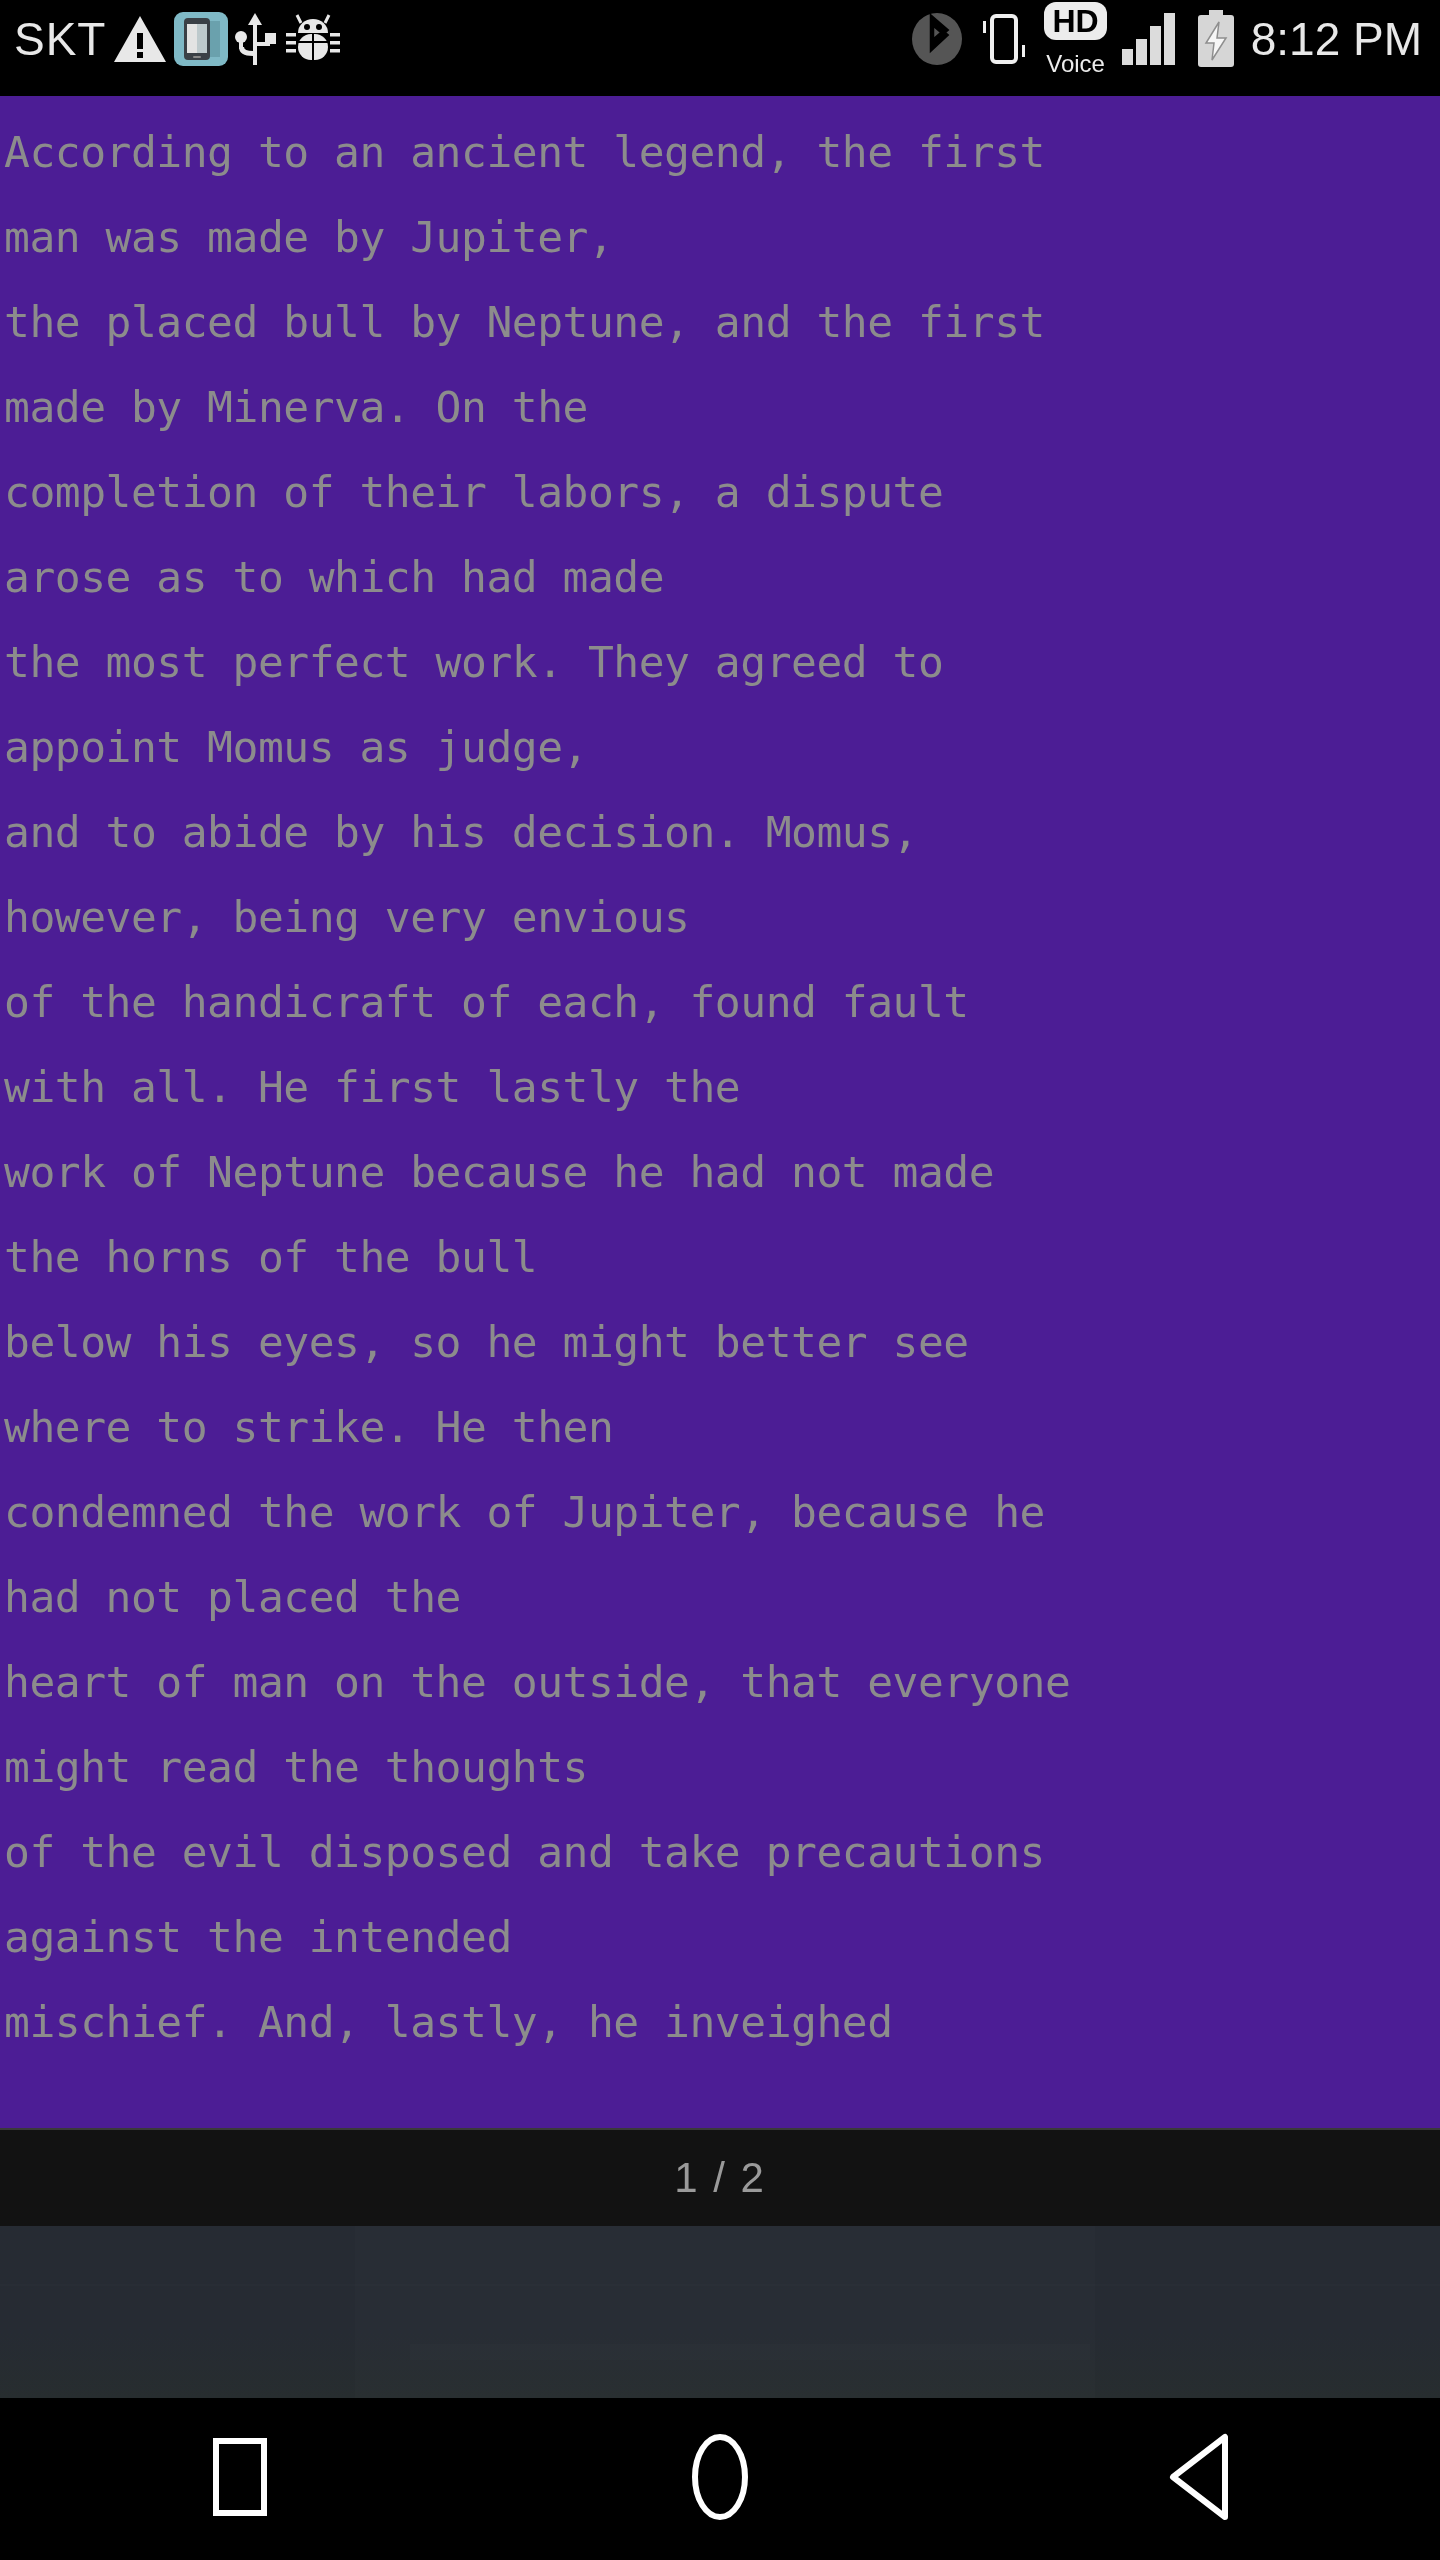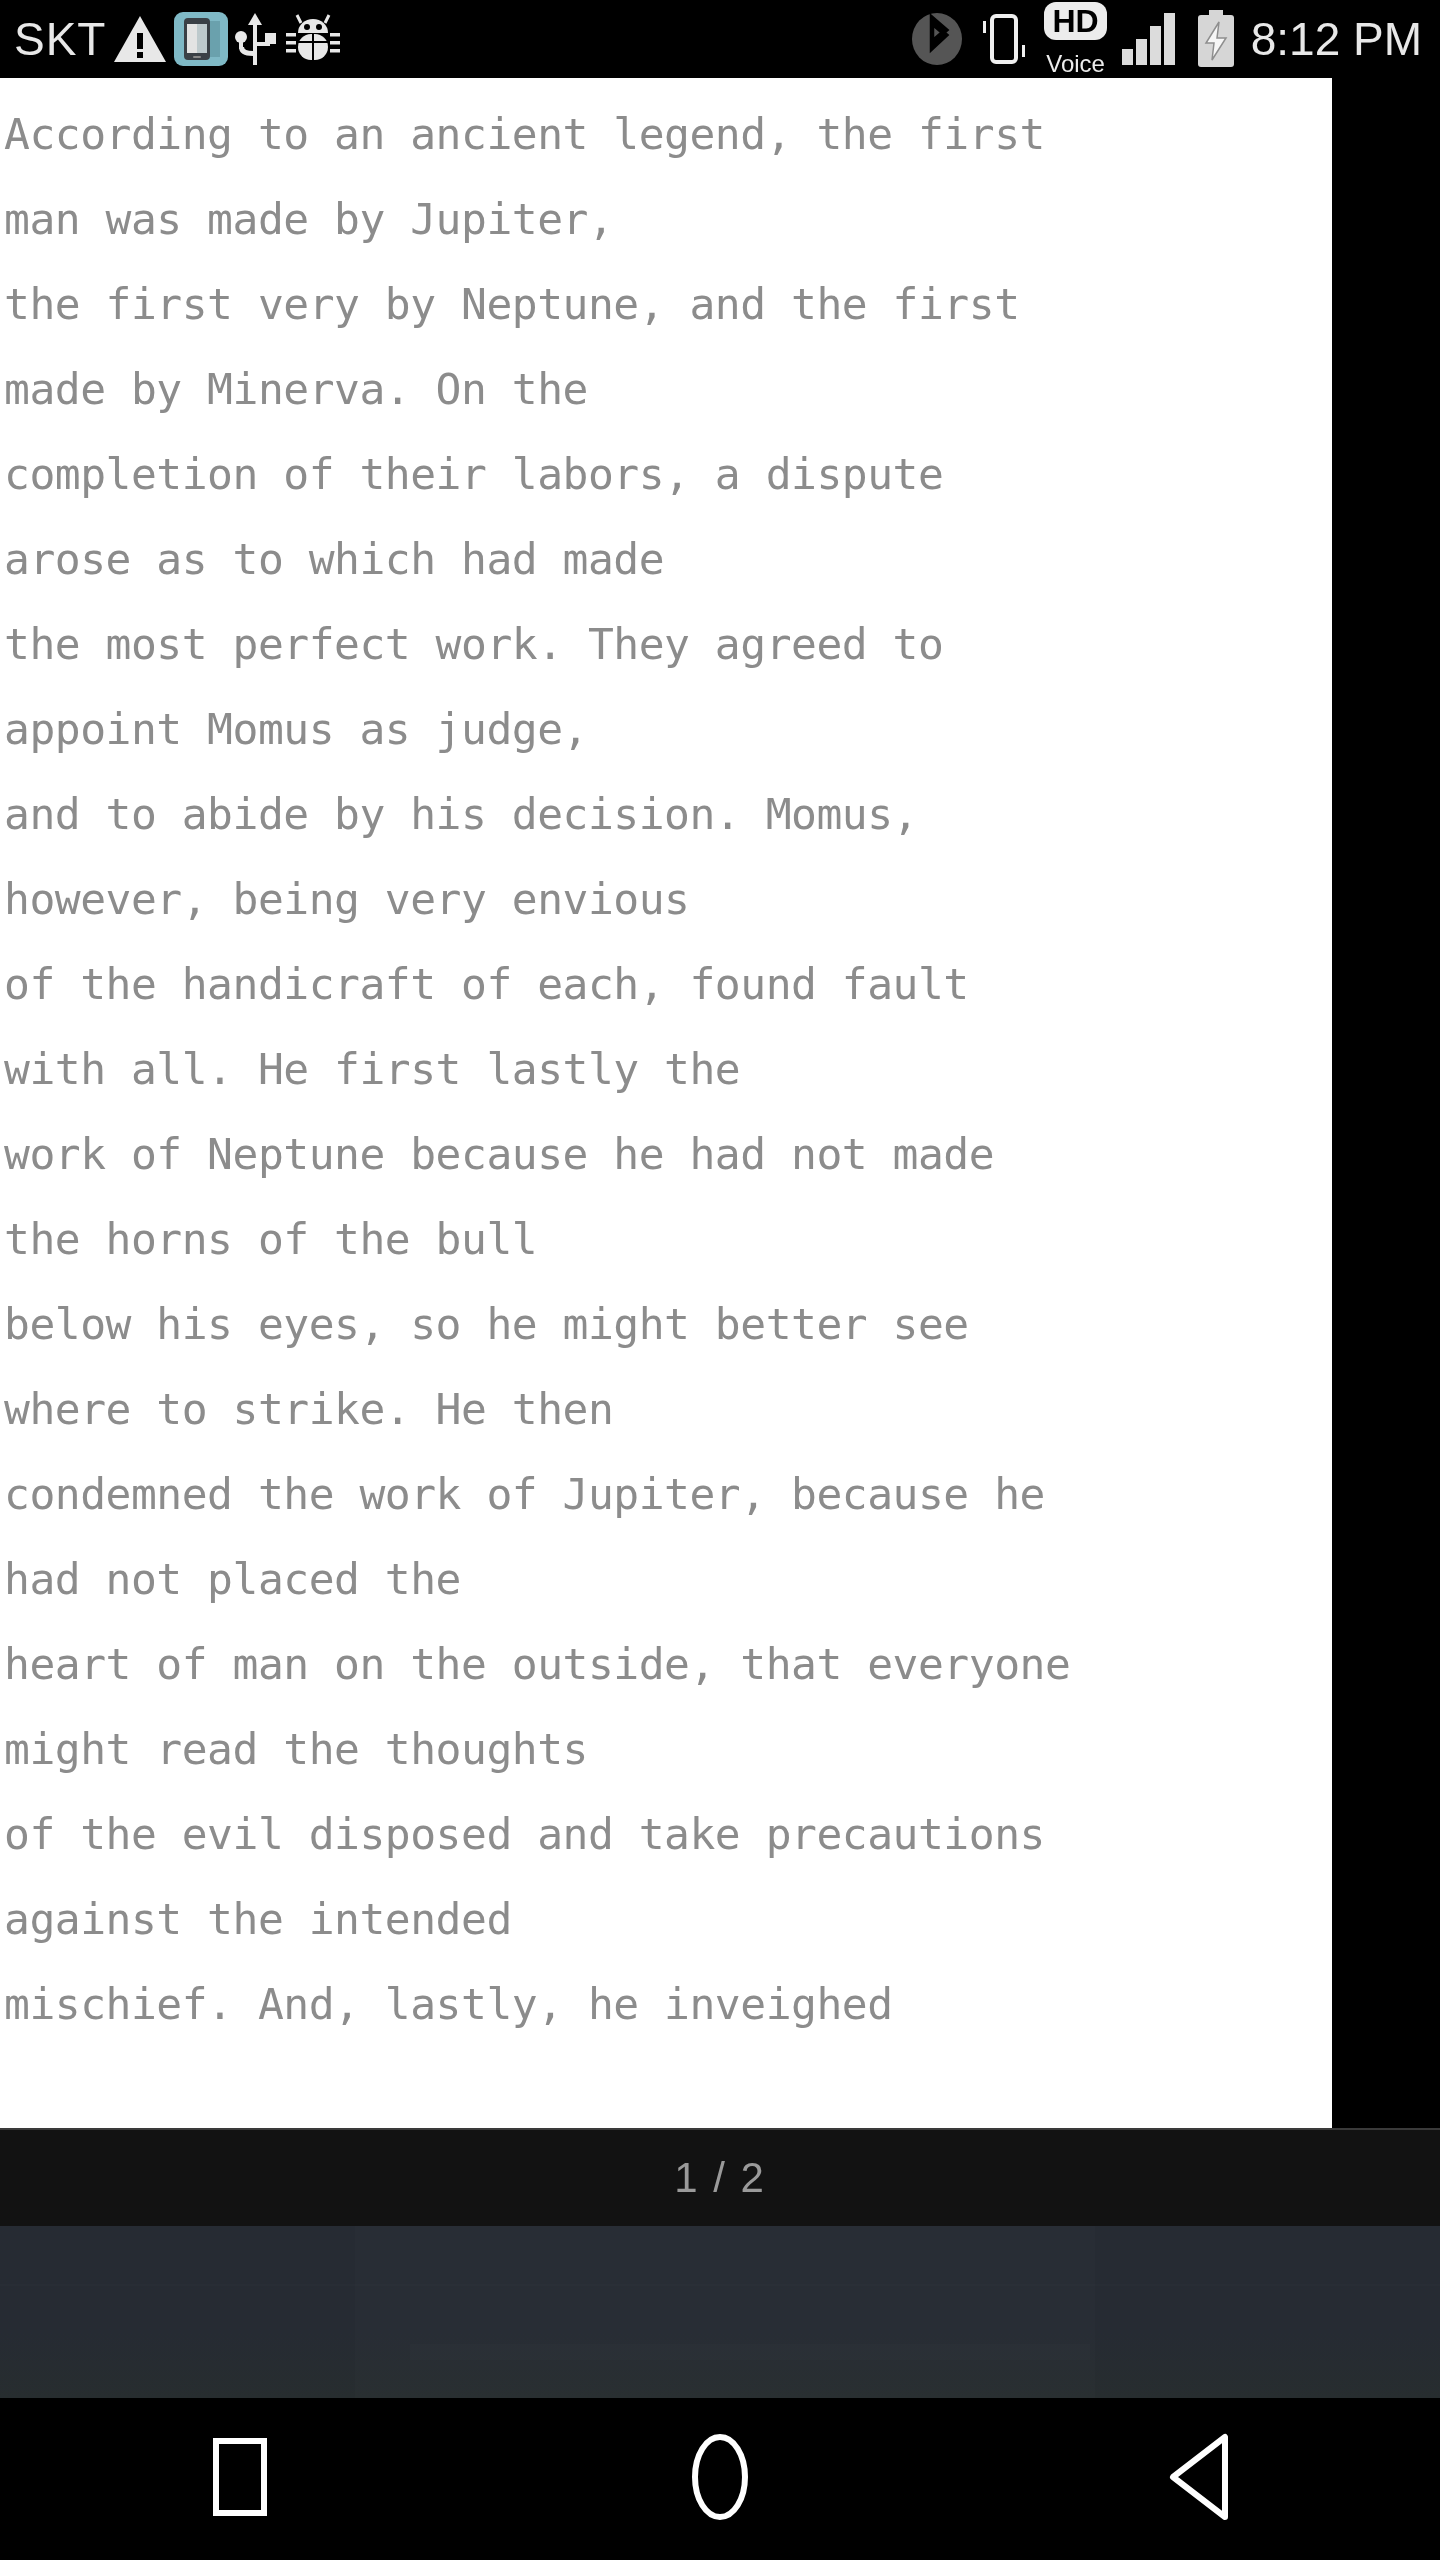--- a/index.html
+++ b/index.html
@@ -24,22 +24,22 @@
     font-family:"Liberation Sans", sans-serif; line-height:1;
   }
   .clock {
     color:#e8e8e8; font-size:46px; font-weight:400;
     font-family:"Liberation Sans", sans-serif; line-height:1; letter-spacing:0px;
   }
   .ico { display:block; }
 
   
   #reader-body {
-    position:absolute; top:78px; left:0; width:1332px; height:2050px;
-    background:#ffffff; padding:14px 0 0 4px; overflow:hidden;
+    position:absolute; top:96px; left:0; width:1440px; height:2050px;
+    background:#4c1d95; padding:14px 0 0 4px; overflow:hidden;
   }
   .txt-line {
     color:#8c8c8c;
     font-family:"DejaVu Sans Mono", monospace;
     font-size:43px;
     line-height:85px;
     white-space:pre;
     letter-spacing:-0.5px;
   }
 
@@ -191,21 +191,21 @@
         </svg>
       </span>
 
       <span class="clock">8:12 PM</span>
     </div>
   </div>
 
   <div id="reader-body">
     <div class="txt-line">According to an ancient legend, the first</div>
     <div class="txt-line">man was made by Jupiter,</div>
-    <div class="txt-line">the first very by Neptune, and the first</div>
+    <div class="txt-line">the placed bull by Neptune, and the first</div>
     <div class="txt-line">made by Minerva. On the</div>
     <div class="txt-line">completion of their labors, a dispute</div>
     <div class="txt-line">arose as to which had made</div>
     <div class="txt-line">the most perfect work. They agreed to</div>
     <div class="txt-line">appoint Momus as judge,</div>
     <div class="txt-line">and to abide by his decision. Momus,</div>
     <div class="txt-line">however, being very envious</div>
     <div class="txt-line">of the handicraft of each, found fault</div>
     <div class="txt-line">with all. He first lastly the</div>
     <div class="txt-line">work of Neptune because he had not made</div>

